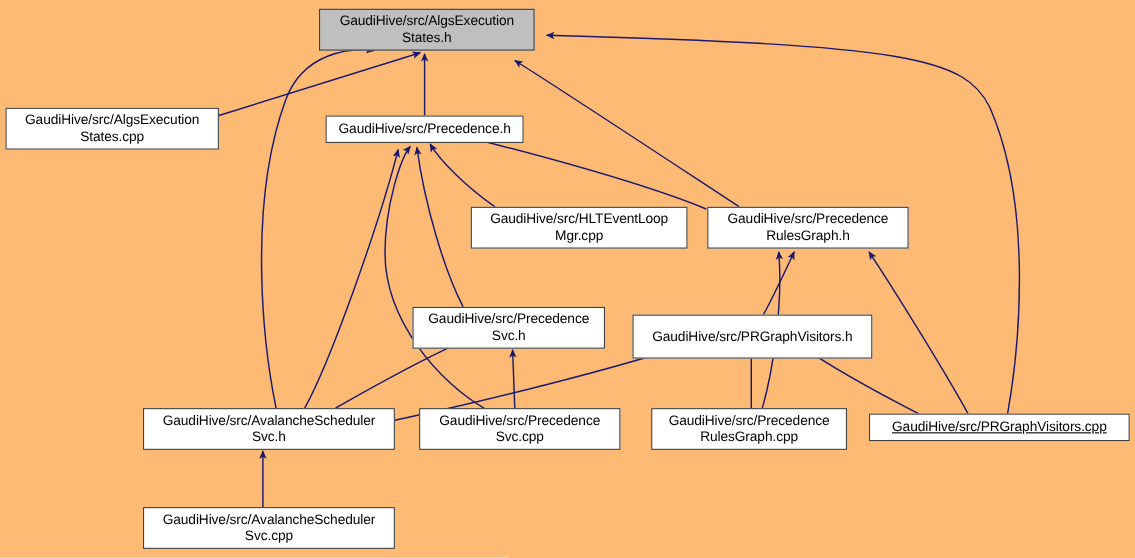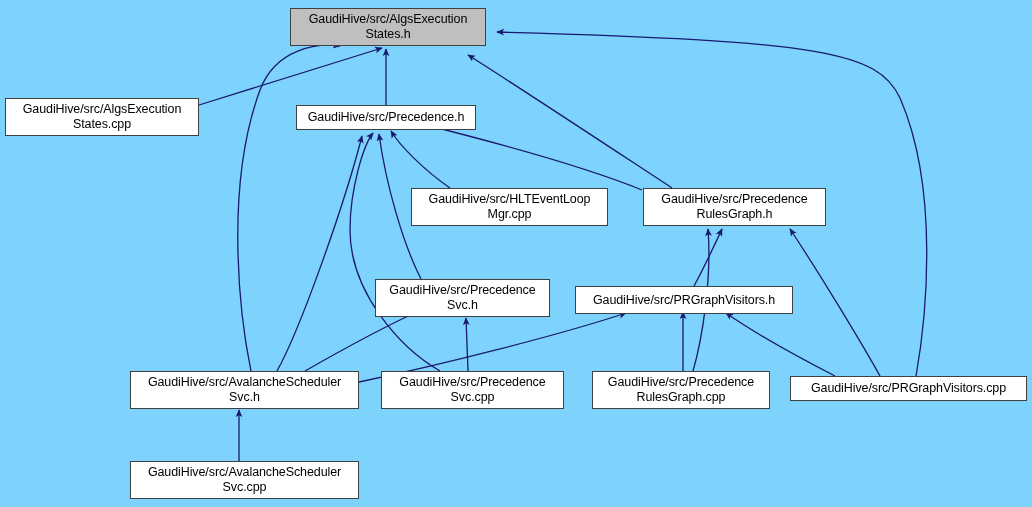--- a/index.html
+++ b/index.html
@@ -1,17 +1,17 @@
 <!DOCTYPE html>
 <html><head>
 <meta charset="utf-8">
 <style>
   html,body{margin:0;padding:0;background:#ffffff;}
   body{font-family:"Liberation Sans","DejaVu Sans",sans-serif;}
-  #canvas{position:relative;width:1032px;height:507px;background:#7dd3fc;overflow:hidden;}
+  #canvas{position:relative;width:1032px;height:507px;background:#fdba74;overflow:hidden;}
   svg#edges{position:absolute;left:0;top:0;width:1032px;height:507px;}
   .node{position:absolute;box-sizing:border-box;display:flex;align-items:center;justify-content:center;text-align:center;
         border:1px solid #404040;background:#ffffff;color:#000000;font-size:12.5px;line-height:15px;
         letter-spacing:-0.1px;white-space:pre-line;}
   .node.root{background:#bfbfbf;border-color:#404040;}
   .node .lbl{display:block;padding:0 3px;}
 </style>
 </head>
 <body>
 
@@ -43,30 +43,30 @@
         <path d="M 835,376 C 800,358 756,334 726,313" fill="none" stroke="#191970" stroke-width="1.3" marker-end="url(#arrowhead)"></path>
         <path d="M 239,461 L 239,410" fill="none" stroke="#191970" stroke-width="1.3" marker-end="url(#arrowhead)"></path>
       </g>
   </svg>
   <div id="node-layer">
       <div class="node root" style="left: 290px; top: 8px; width: 196px; height: 38px; border-color: rgb(64, 64, 64); background: rgb(191, 191, 191); color: rgb(0, 0, 0);"><span class="lbl">GaudiHive/src/AlgsExecution
 States.h</span></div>
       <div class="node" style="left: 5px; top: 98px; width: 194px; height: 38px; border-color: rgb(64, 64, 64); background: rgb(255, 255, 255); color: rgb(0, 0, 0);"><span class="lbl">GaudiHive/src/AlgsExecution
 States.cpp</span></div>
       <div class="node" style="left: 296px; top: 105px; width: 180px; height: 25px; border-color: rgb(64, 64, 64); background: rgb(255, 255, 255); color: rgb(0, 0, 0);"><span class="lbl">GaudiHive/src/Precedence.h</span></div>
-      <div class="node" style="left: 411px; top: 188px; width: 197px; height: 38px; border-color: rgb(64, 64, 64); background: rgb(255, 255, 255); color: rgb(0, 0, 0);"><span class="lbl">GaudiHive/src/HLTEventLoop
+      <div class="node" style="left: 428px; top: 188px; width: 197px; height: 38px; border-color: rgb(64, 64, 64); background: rgb(255, 255, 255); color: rgb(0, 0, 0);"><span class="lbl">GaudiHive/src/HLTEventLoop
 Mgr.cpp</span></div>
       <div class="node" style="left: 643px; top: 188px; width: 183px; height: 38px; border-color: rgb(64, 64, 64); background: rgb(255, 255, 255); color: rgb(0, 0, 0);"><span class="lbl">GaudiHive/src/Precedence
 RulesGraph.h</span></div>
       <div class="node" style="left: 375px; top: 279px; width: 175px; height: 38px; border-color: rgb(64, 64, 64); background: rgb(255, 255, 255); color: rgb(0, 0, 0);"><span class="lbl">GaudiHive/src/Precedence
 Svc.h</span></div>
-      <div class="node" style="left: 575px; top: 286px; width: 218px; height: 28px; border-color: rgb(64, 64, 64); background: rgb(255, 255, 255); color: rgb(0, 0, 0);"><span class="lbl">GaudiHive/src/PRGraphVisitors.h</span></div>
+      <div class="node" style="left: 575px; top: 286px; width: 218px; height: 40px; border-color: rgb(64, 64, 64); background: rgb(255, 255, 255); color: rgb(0, 0, 0);"><span class="lbl">GaudiHive/src/PRGraphVisitors.h</span></div>
       <div class="node" style="left: 130px; top: 371px; width: 229px; height: 38px; border-color: rgb(64, 64, 64); background: rgb(255, 255, 255); color: rgb(0, 0, 0);"><span class="lbl">GaudiHive/src/AvalancheScheduler
 Svc.h</span></div>
       <div class="node" style="left: 381px; top: 371px; width: 183px; height: 38px; border-color: rgb(64, 64, 64); background: rgb(255, 255, 255); color: rgb(0, 0, 0);"><span class="lbl">GaudiHive/src/Precedence
 Svc.cpp</span></div>
       <div class="node" style="left: 592px; top: 371px; width: 178px; height: 38px; border-color: rgb(64, 64, 64); background: rgb(255, 255, 255); color: rgb(0, 0, 0);"><span class="lbl">GaudiHive/src/Precedence
 RulesGraph.cpp</span></div>
-      <div class="node" style="left: 790px; top: 376px; width: 237px; height: 25px; border-color: rgb(64, 64, 64); background: rgb(255, 255, 255); color: rgb(0, 0, 0);"><span class="lbl">GaudiHive/src/PRGraphVisitors.cpp</span></div>
+      <div class="node" style="left: 790px; top: 376px; width: 237px; height: 25px; border-color: rgb(64, 64, 64); background: rgb(255, 255, 255); color: rgb(0, 0, 0); text-decoration: underline;"><span class="lbl">GaudiHive/src/PRGraphVisitors.cpp</span></div>
       <div class="node" style="left: 130px; top: 461px; width: 229px; height: 38px; border-color: rgb(64, 64, 64); background: rgb(255, 255, 255); color: rgb(0, 0, 0);"><span class="lbl">GaudiHive/src/AvalancheScheduler
 Svc.cpp</span></div>
     </div>
 </div>
 
 </body></html>

